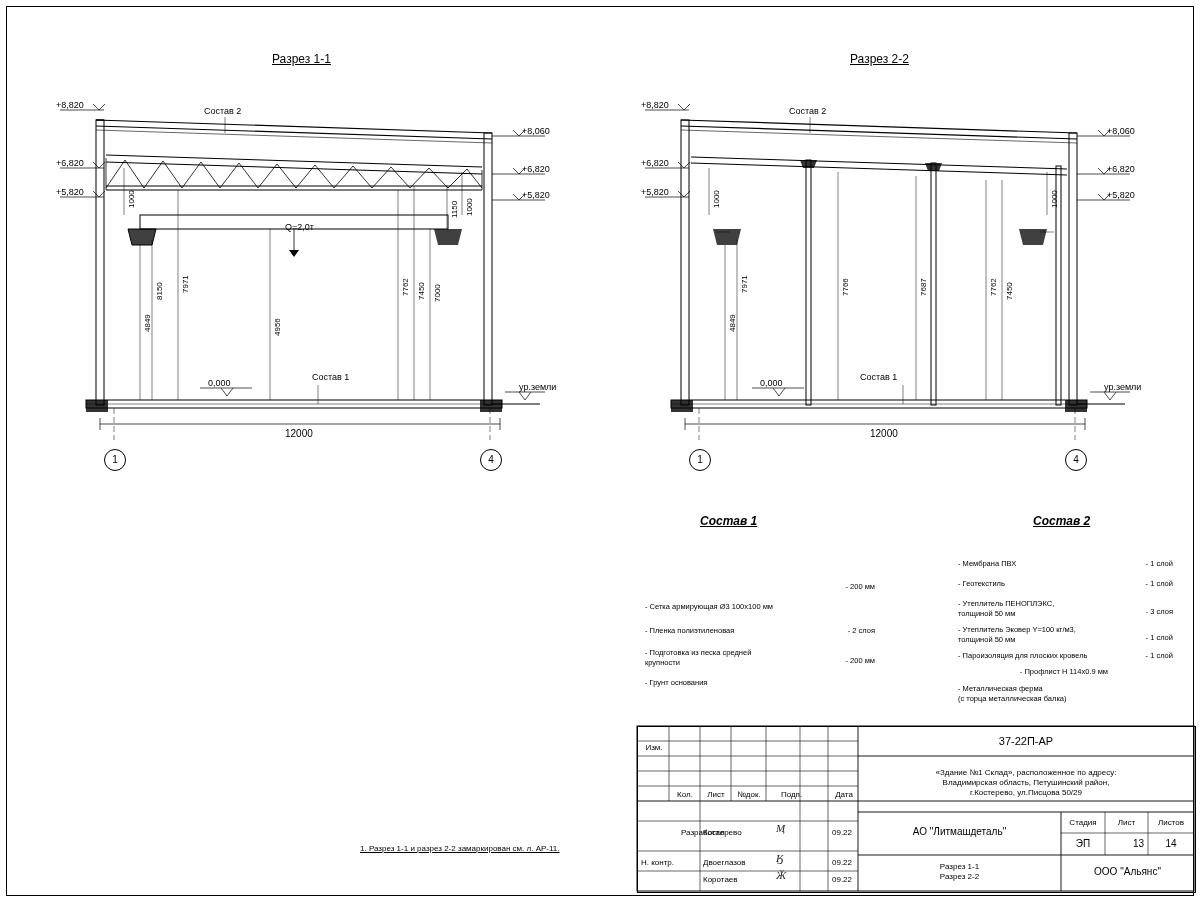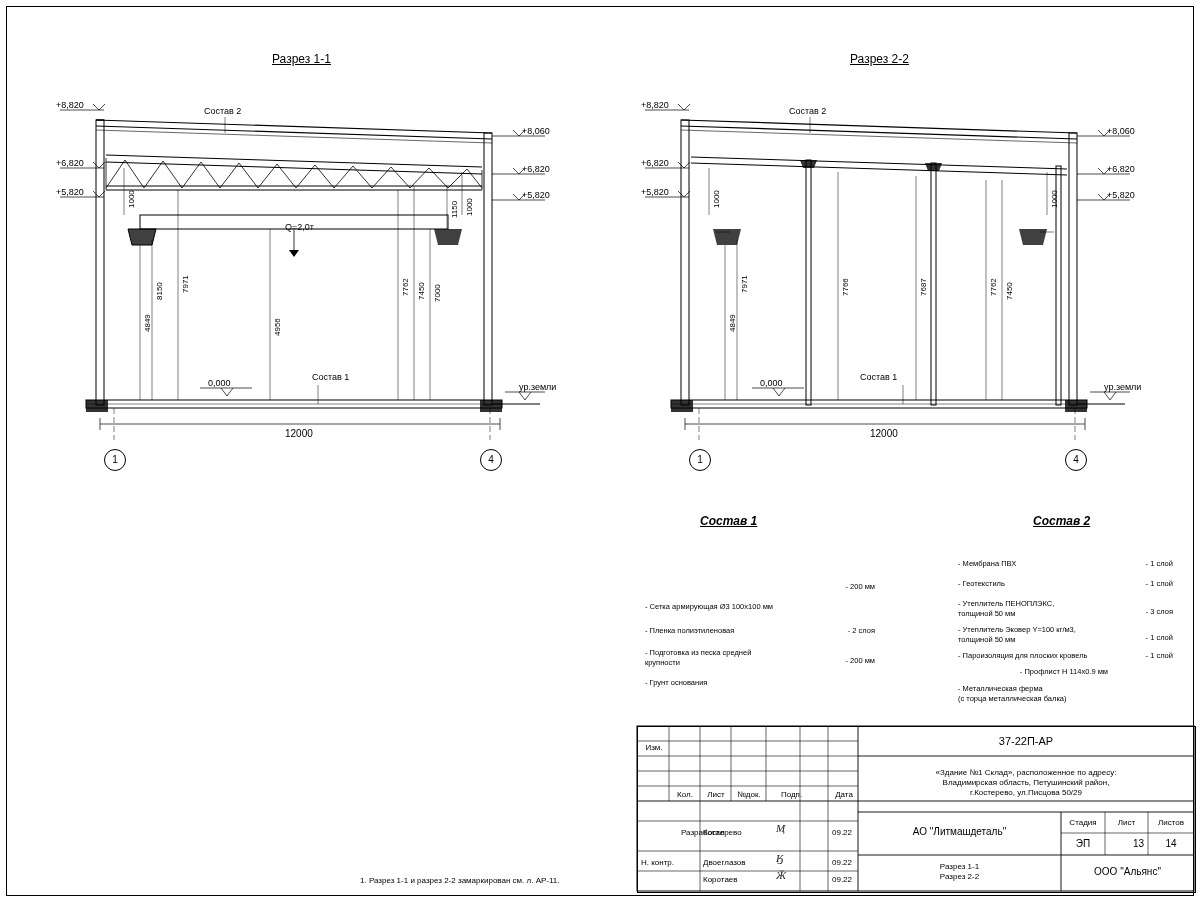--- a/index.html
+++ b/index.html
@@ -290,21 +290,21 @@
   <div class="spec" style="left:958px;top:667px;width:215px;">
     <span style="white-space:pre-line;display:inline-block;width:150px;text-align:right;">- Профлист Н 114х0.9 мм</span>
     <span class="r"></span>
   </div>
   <div class="spec" style="left:958px;top:684px;width:215px;">
     <span style="white-space:pre-line;display:inline-block;width:160px;">- Металлическая ферма
   (с торца металлическая балка)</span>
     <span class="r"></span>
   </div>
 
-  <div class="txt s8" style="left:360px;top:876px;">1. Разрез 1-1 и разрез 2-2 замаркирован см. л. АР-11.</div>
+  <div class="txt s8" style="left:360px;top:844px;text-decoration:underline;">1. Разрез 1-1 и разрез 2-2 замаркирован см. л. АР-11.</div>
 
   <div class="frame" style="left:637px;top:726px;width:557px;height:165px;"></div>
 
   <svg width="1200" height="900">
 
     <rect x="637" y="726" width="557" height="165" fill="none" stroke="#000"></rect>
 
     <line x1="637" y1="741" x2="858" y2="741" stroke="#000" stroke-width="0.6"></line>
     <line x1="637" y1="756" x2="858" y2="756" stroke="#000" stroke-width="0.6"></line>
     <line x1="637" y1="771" x2="858" y2="771" stroke="#000" stroke-width="0.6"></line>

